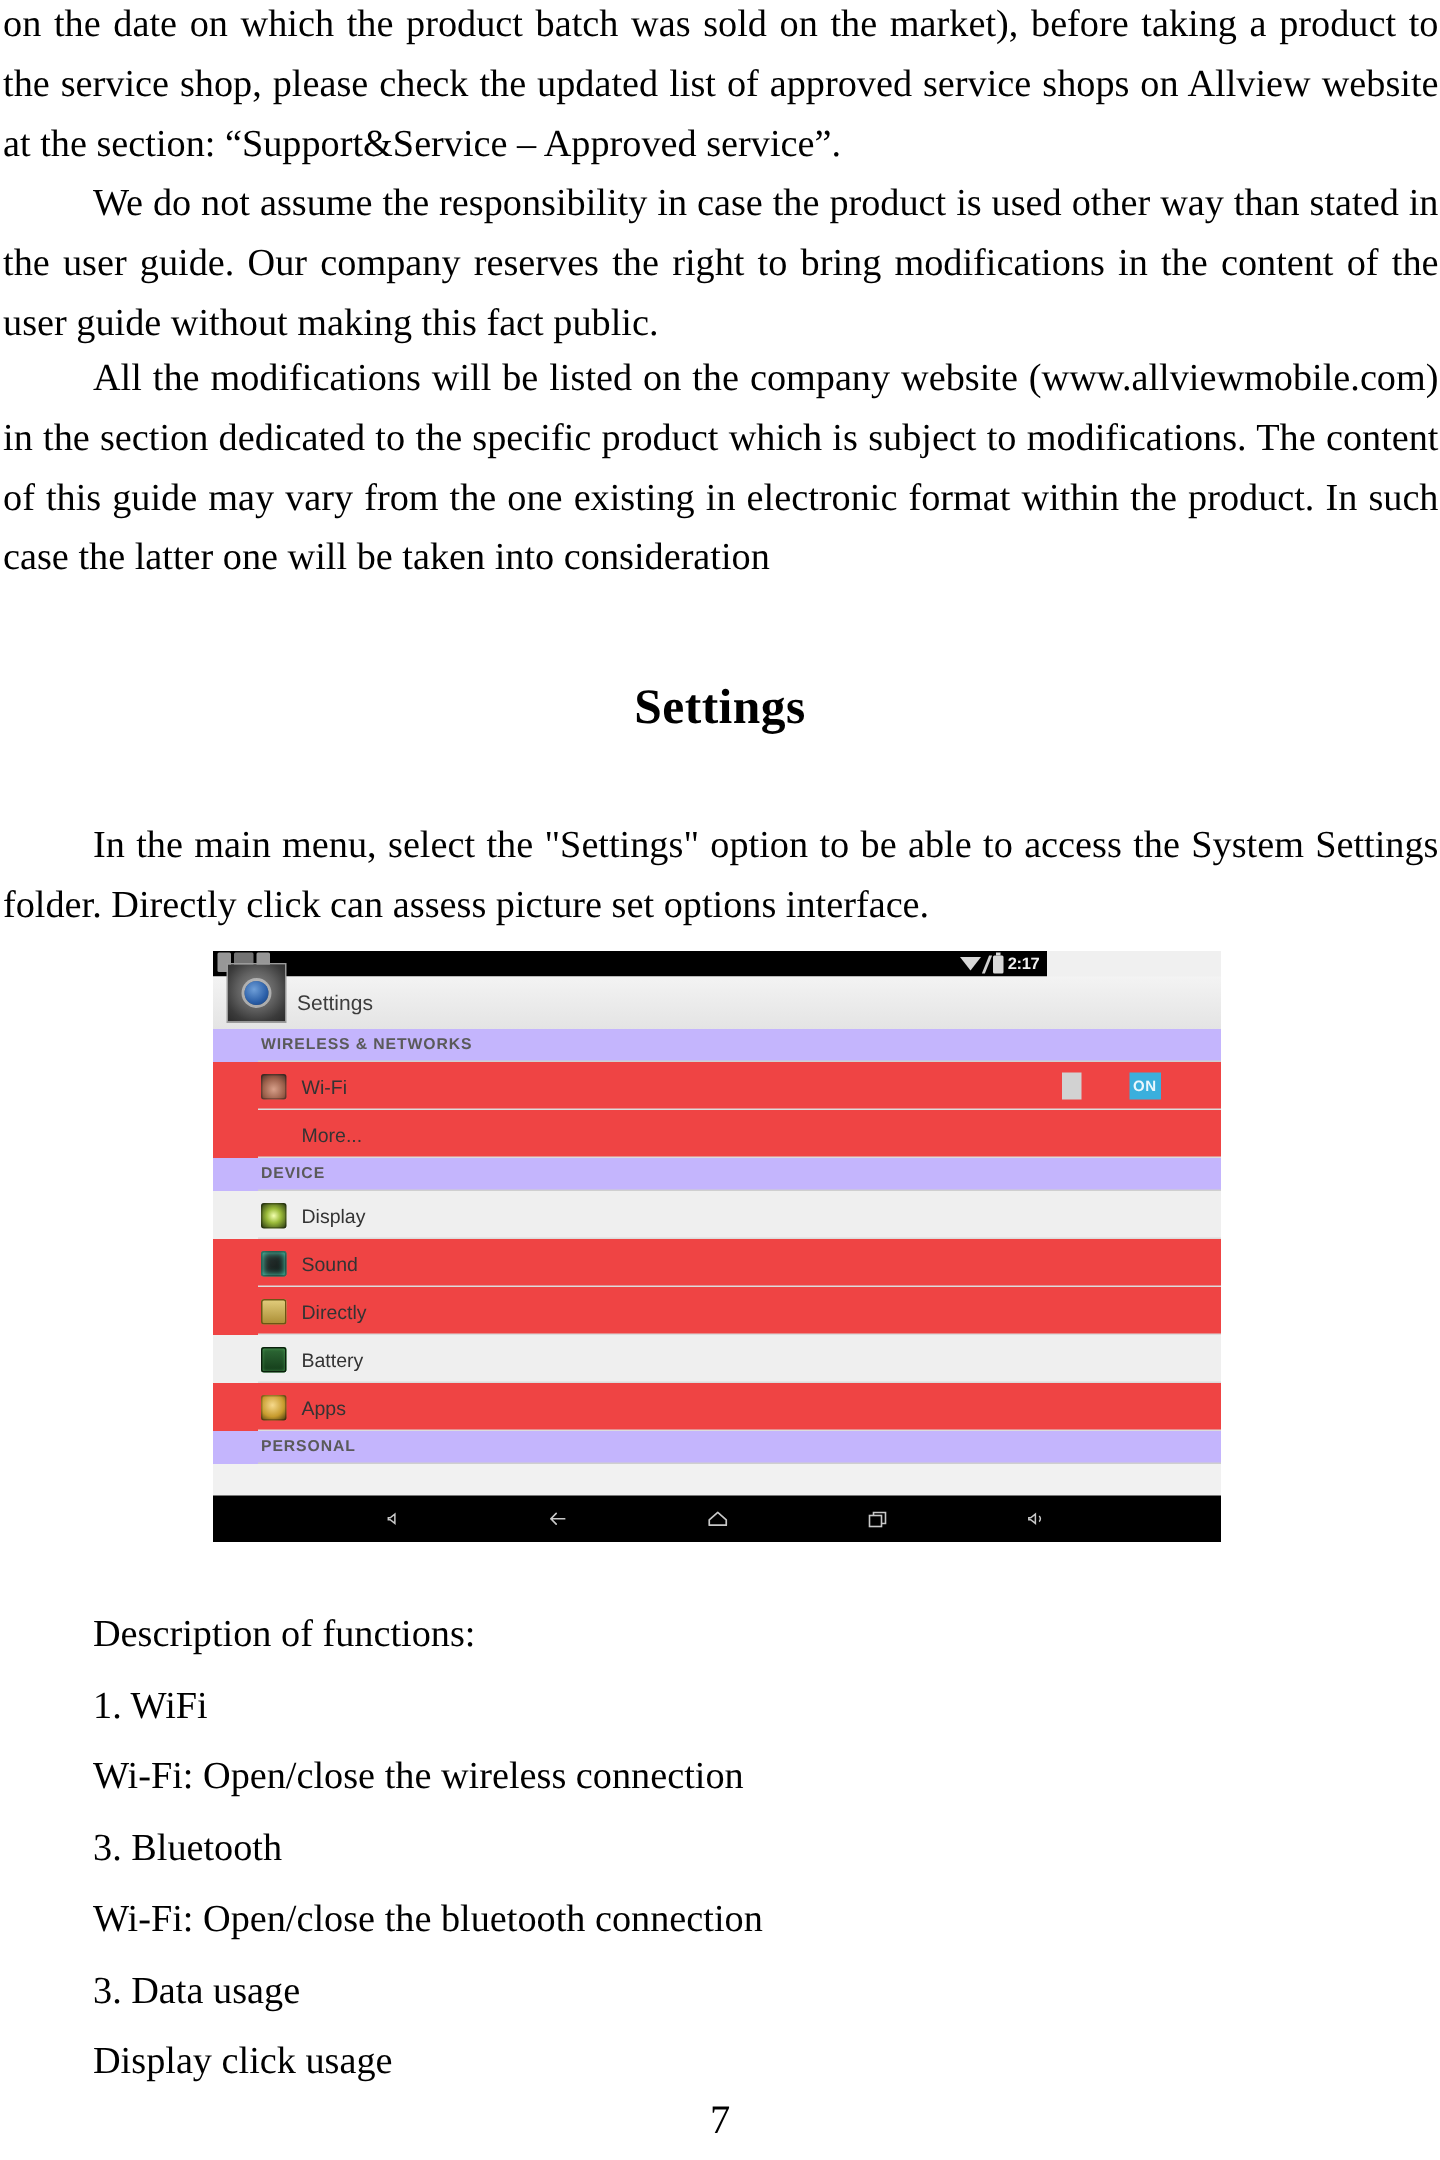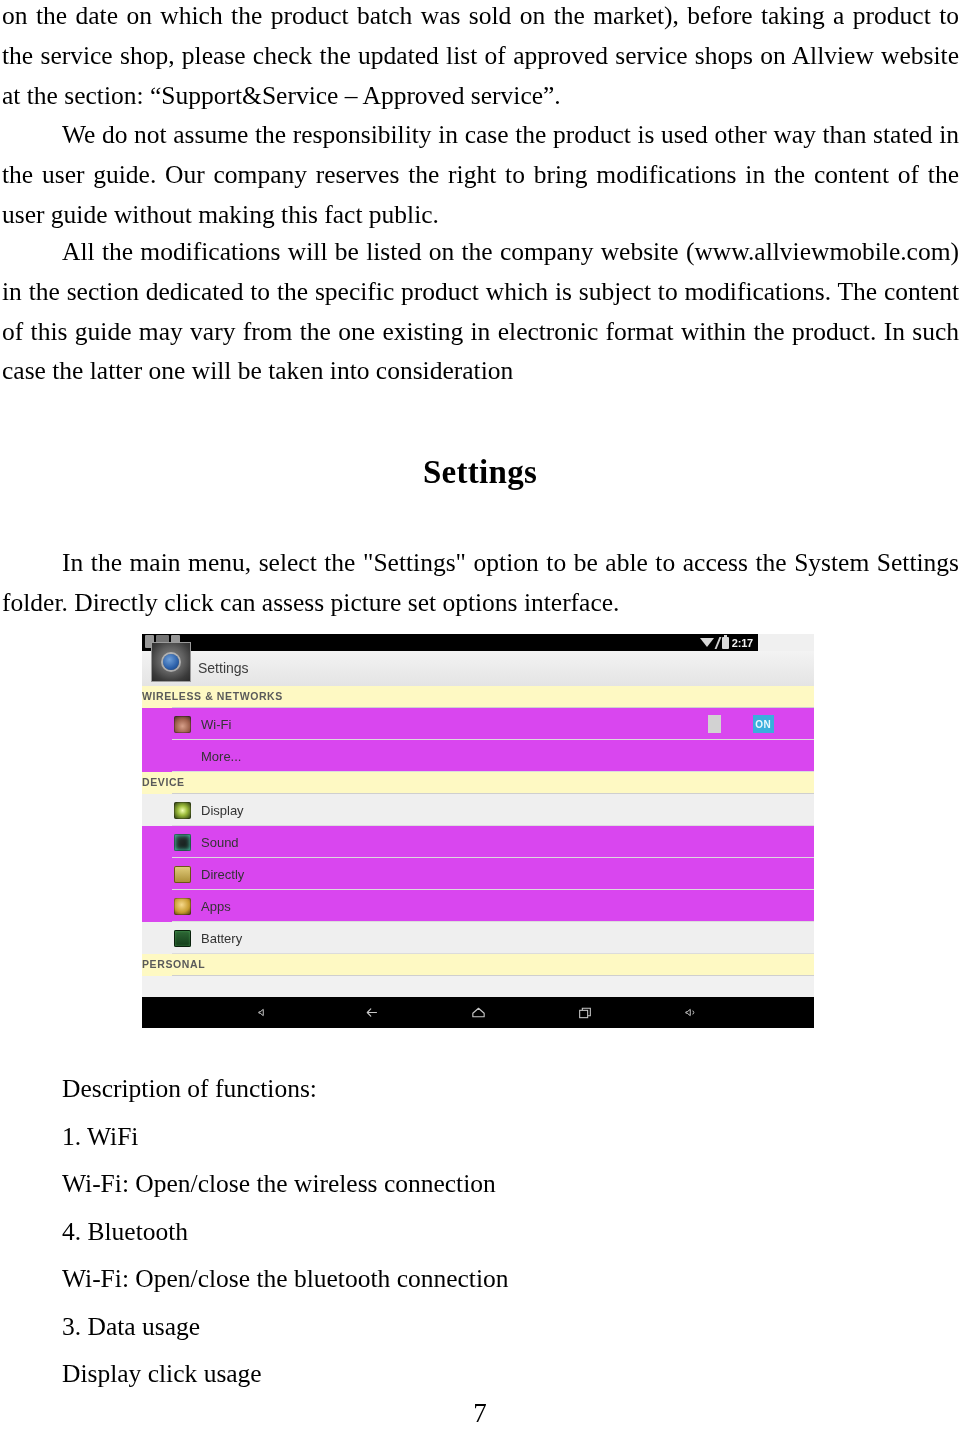--- a/index.html
+++ b/index.html
@@ -94,21 +94,21 @@
     height: 394px;
     background: #f0f0f0;
     overflow: hidden;
     box-sizing: border-box;
     font-family: "Liberation Sans", "DejaVu Sans", sans-serif;
   }
 
   .status-bar {
     position: absolute;
     left: 0; top: 0;
-    width: 616px;
+    width: 556px;
     height: 17px;
     background: #000000;
     color: #e8e8e8;
   }
   .status-left-icons {
     position: absolute;
     left: 3px; top: 1px;
     display: flex;
     gap: 2px;
     align-items: center;
@@ -200,41 +200,42 @@
     left: 0; top: 52px;
     width: 672px;
     bottom: 31px;
     background: #f1f1f1;
     overflow: hidden;
   }
   .section-header {
     position: relative;
     height: 22px;
     line-height: 20px;
+    padding-left: 32px;
     font-size: 10.5px;
     font-weight: bold;
     letter-spacing: 0.6px;
     color: #5a5a5a;
-    background: #fef9c3;
+    background: #c4b5fd;
     box-sizing: border-box;
   }
   .section-header::after {
     content: "";
     position: absolute;
     left: 30px; right: 0; bottom: 0;
     height: 1px;
     background: #cfcfcf;
   }
   .list-row {
     position: relative;
     height: 32px;
     display: flex;
     align-items: center;
     padding-left: 32px;
-    background: #d946ef;
+    background: #ef4444;
     box-sizing: border-box;
   }
   .list-row.alt { background: #efefef; }
   .list-row::after {
     content: "";
     position: absolute;
     left: 30px; right: 0; bottom: 0;
     height: 1px;
     background: #dcdcdc;
   }
@@ -359,28 +360,28 @@
       <div class="list-row">
         <span class="row-icon" style="background:linear-gradient(135deg,#2f3a38,#0d1412); box-shadow:inset 0 0 0 1px rgba(0,0,0,.35), inset 0 0 5px 1px #4fd6b8;"></span>
         <span class="row-label">Sound</span>
       </div>
 
       <div class="list-row">
         <span class="row-icon" style="background:linear-gradient(#e4cf7f,#a98c33); box-shadow:inset 0 0 0 1px #6b5615;"></span>
         <span class="row-label">Directly</span>
       </div>
 
+      <div class="list-row alt">
+        <span class="row-icon" style="background:linear-gradient(#2f6b37,#123a18); box-shadow:inset 0 0 0 1px #0a1f0c, inset 0 0 3px #6ede7c;"></span>
+        <span class="row-label">Battery</span>
+      </div>
+
       <div class="list-row">
         <span class="row-icon" style="background:radial-gradient(circle at 45% 40%, #f6d98c 0%, #c79b2e 55%, #3a2c08 100%);"></span>
         <span class="row-label">Apps</span>
-      </div>
-
-      <div class="list-row alt">
-        <span class="row-icon" style="background:linear-gradient(#2f6b37,#123a18); box-shadow:inset 0 0 0 1px #0a1f0c, inset 0 0 3px #6ede7c;"></span>
-        <span class="row-label">Battery</span>
       </div>
 
       <div class="section-header">PERSONAL</div>
 
     </div>
 
     <div class="nav-bar">
       <span class="nav-btn">
         <svg width="15" height="15" viewBox="0 0 24 24">
             <path d="M10 7 L5 11 H3 v2 h2 l5 4 z" fill="none" stroke="#c8c8c8" stroke-width="1.6"></path>
@@ -409,21 +410,21 @@
           </svg>
       </span>
     </div>
 
   </div>
 
   <div id="desc-block">
     <div class="line bold">Description of functions:</div>
     <div class="line bold">1. WiFi</div>
     <div class="line">Wi-Fi: Open/close the wireless connection</div>
-    <div class="line bold">4. Bluetooth</div>
+    <div class="line bold">3. Bluetooth</div>
     <div class="line">Wi-Fi: Open/close the bluetooth connection</div>
     <div class="line bold">3. Data usage</div>
     <div class="line">Display click usage</div>
   </div>
 
   <div id="page-number">7</div>
 
 </div>
 
 </body></html>

